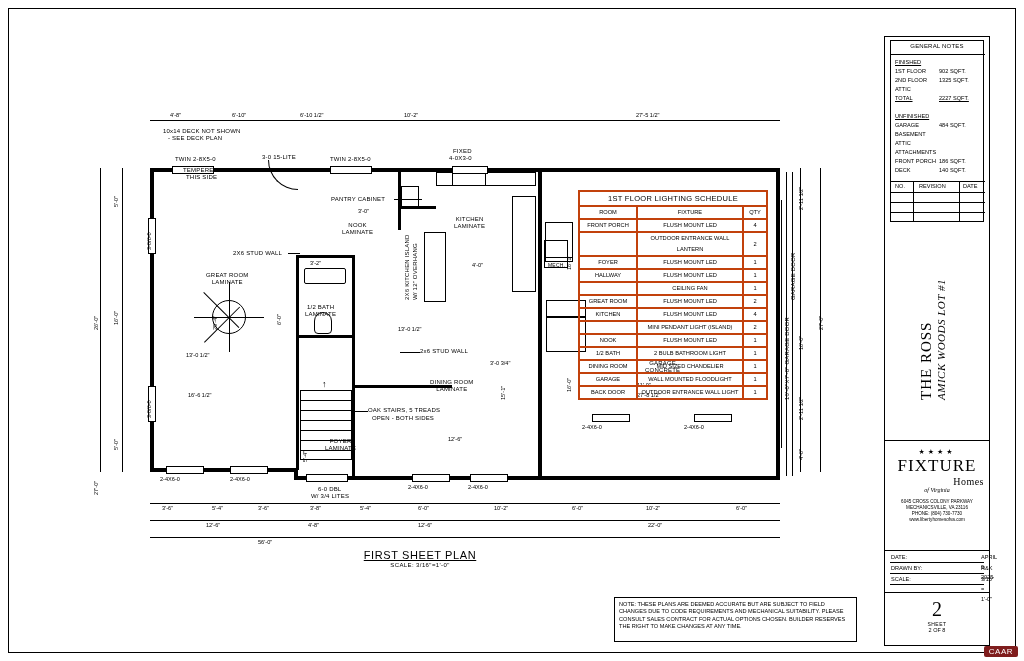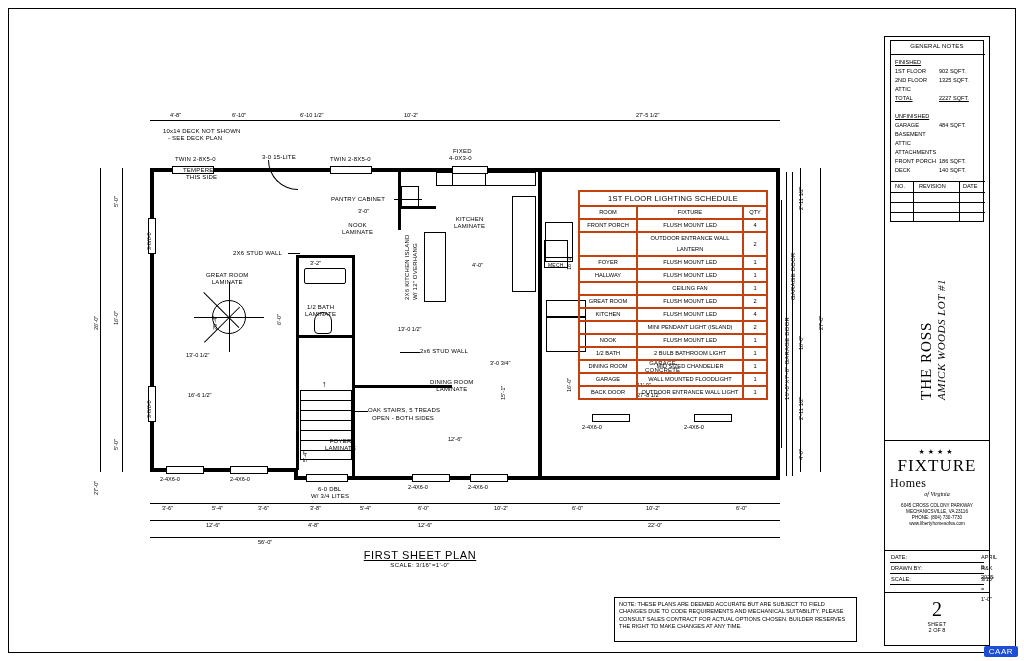--- a/index.html
+++ b/index.html
@@ -23,32 +23,32 @@
   #lighting-schedule .fix{text-align:center;font-size:5.7px;}
   #lighting-schedule .qty{width:18px;text-align:center;font-size:5.7px;}
   
   #title-block{position:absolute;left:884px;top:36px;width:106px;height:610px;border:1px solid #000;box-sizing:border-box;}
   #gen-notes{position:absolute;left:890px;top:40px;width:94px;height:182px;border:1px solid #000;box-sizing:border-box;}
   #gen-notes .gt{text-align:center;font-size:6px;margin-top:2px;letter-spacing:.2px;}
   .gl{position:absolute;font-size:5.6px;}
   .gr{position:absolute;font-size:5.6px;}
   #logo-block{position:absolute;left:890px;top:448px;width:94px;height:100px;}
   .liberty{font-family:"Liberation Serif",serif;font-size:17px;letter-spacing:1px;text-align:center;}
-  .homes{font-family:"Liberation Serif",serif;font-size:12px;text-align:left;letter-spacing:.5px;}
+  .homes{font-family:"Liberation Serif",serif;font-size:10px;text-align:right;letter-spacing:.5px;}
   .ofva{font-family:"Liberation Serif",serif;font-size:6px;text-align:center;font-style:italic;}
   .addr{font-size:4.6px;text-align:center;line-height:6px;}
   #meta-block{position:absolute;left:890px;top:552px;width:94px;height:40px;}
   .meta-row{position:relative;height:10px;border-bottom:1px solid #000;font-size:5.6px;line-height:10px;}
   .meta-row span.k{position:absolute;left:1px;}
   .meta-row span.v{position:absolute;right:2px;}
   #sheet-no{position:absolute;left:890px;top:594px;width:94px;height:48px;text-align:center;}
   #sheet-no .num{font-size:20px;font-family:"Liberation Serif",serif;margin-top:4px;}
   #sheet-no .lbl{font-size:5px;letter-spacing:.5px;}
   #sheet-no .of{font-size:5.5px;}
-  #caar{position:absolute;right:6px;bottom:4px;background:#1d4ed8;color:#fff;font-size:8px;padding:1px 5px;border-radius:2px;letter-spacing:.5px;}
+  #caar{position:absolute;right:6px;bottom:4px;background:#7f1d1d;color:#fff;font-size:8px;padding:1px 5px;border-radius:2px;letter-spacing:.5px;}
   
   #note-box{position:absolute;left:614px;top:597px;width:243px;height:45px;border:1px solid #000;box-sizing:border-box;padding:3px 4px;font-size:5.6px;line-height:7.4px;}
   
   #plan-title{position:absolute;left:420px;top:549px;text-align:center;transform:translateX(-50%);}
   #plan-title .t1{font-size:11px;letter-spacing:.6px;text-decoration:underline;}
   #plan-title .t2{font-size:6px;letter-spacing:.4px;margin-top:1px;}
   
   #project-name{position:absolute;left:918px;top:400px;transform:rotate(-90deg);transform-origin:0 0;white-space:nowrap;}
   #project-name .p1{font-family:"Liberation Serif",serif;font-size:15px;letter-spacing:1px;}
   #project-name .p2{font-family:"Liberation Serif",serif;font-size:11px;font-style:italic;letter-spacing:.5px;}

